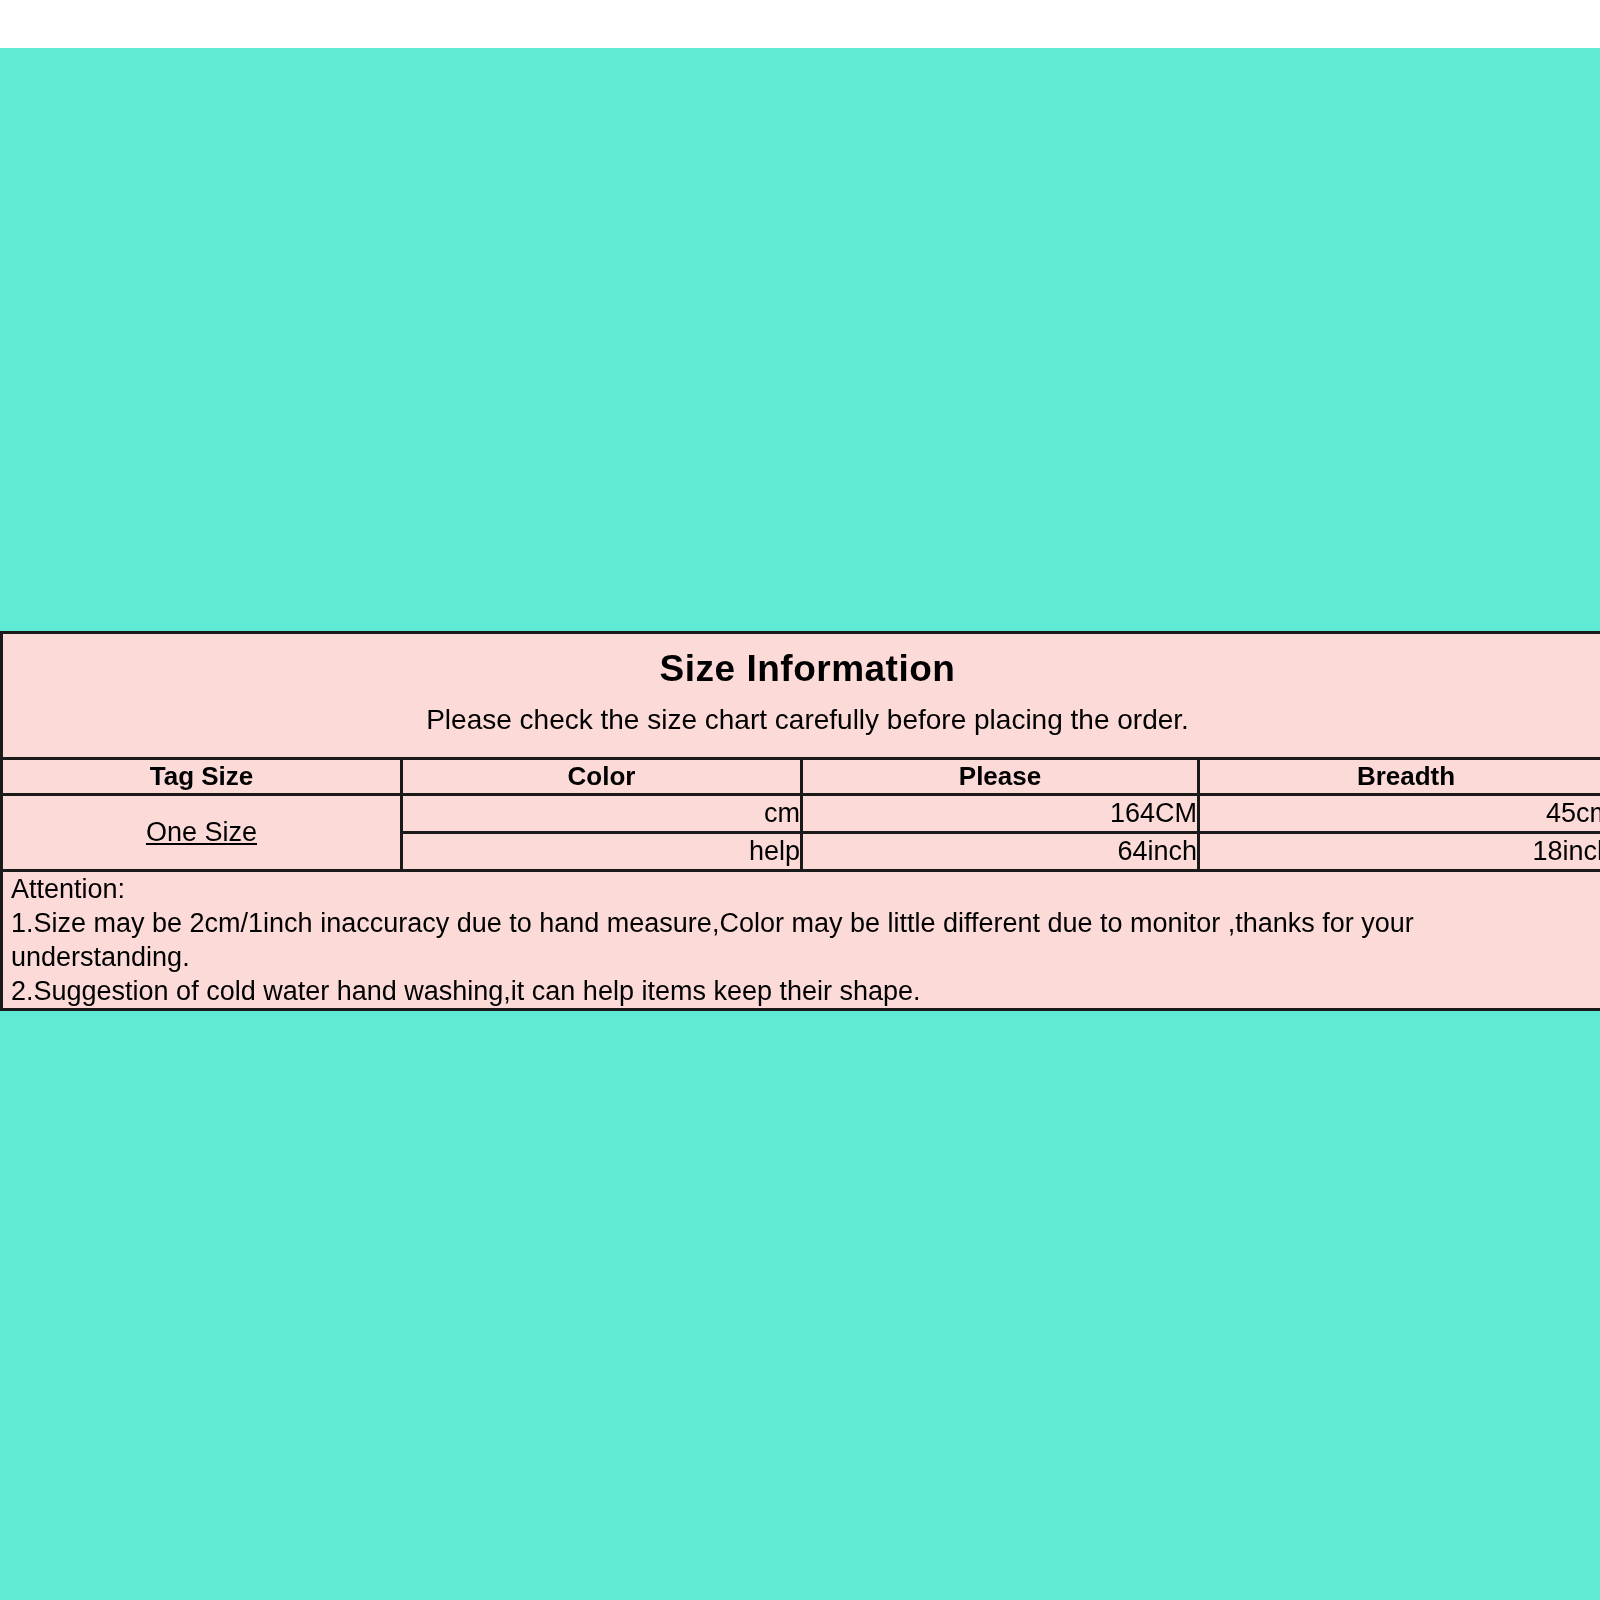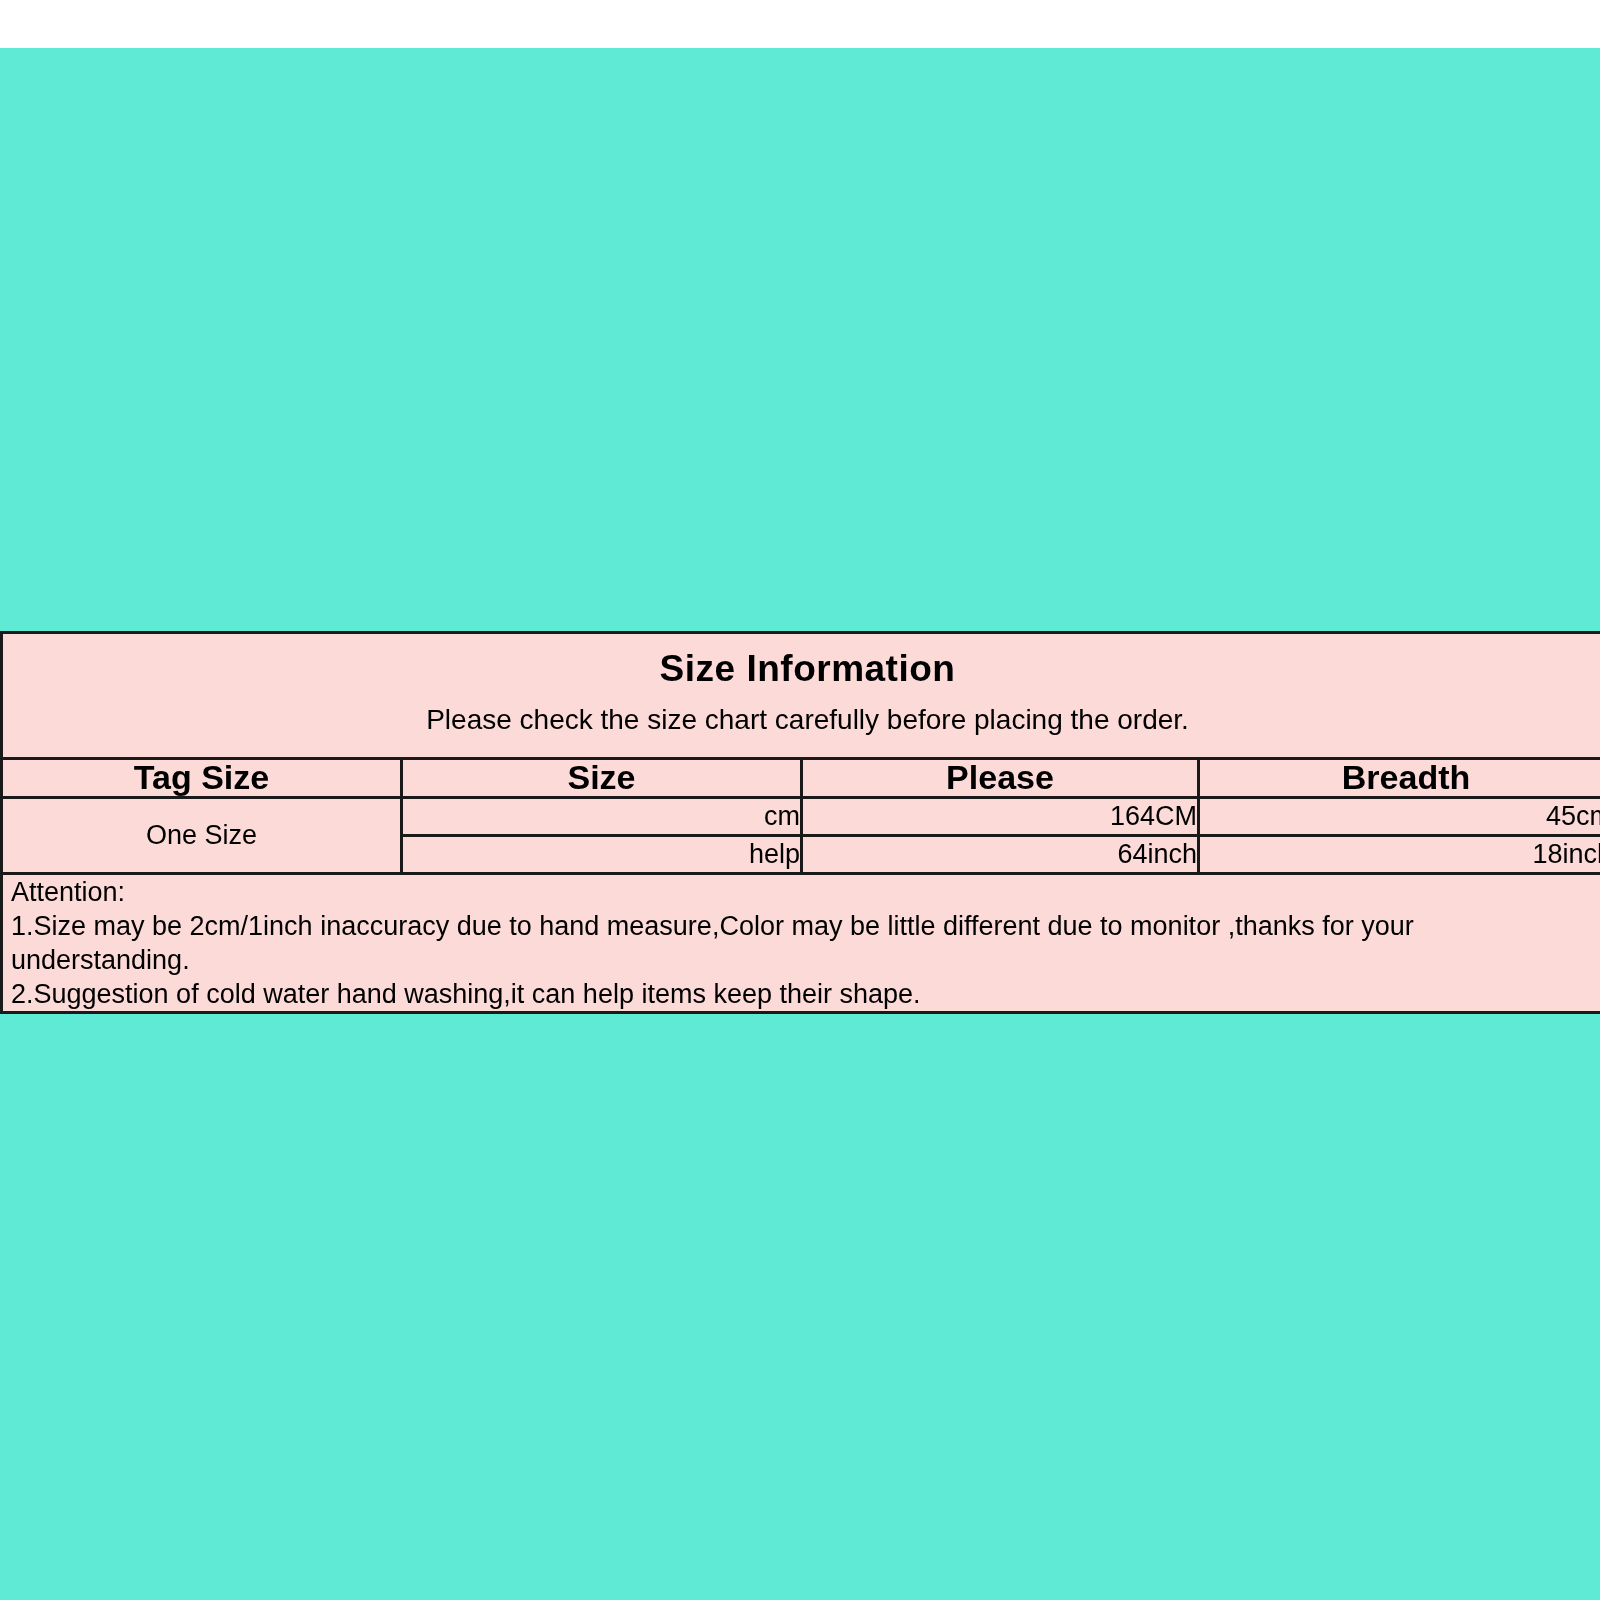--- a/index.html
+++ b/index.html
@@ -54,39 +54,40 @@
     letter-spacing: 0.5px;
   }
   .chart-subtitle {
     margin-top: 8px;
     font-size: 28px;
     line-height: 40px;
   }
   
   tr.header-row th {
     height: 33px;
-    font-size: 34px;
+    font-size: 26px;
     font-weight: bold;
     text-align: center;
     vertical-align: middle;
     line-height: 1.05;
   }
   
   td.data-cell {
     height: 35px;
     font-size: 27px;
     font-weight: normal;
     text-align: right;
     vertical-align: middle;
     line-height: 1.05;
   }
   td.tagsize-cell {
     font-size: 27px;
     text-align: center;
     vertical-align: middle;
+    text-decoration: underline;
   }
   
   td.attention-cell {
     height: 133px;
     vertical-align: top;
     text-align: left;
   }
   .attention-line {
     font-size: 27px;
     line-height: 34px;
@@ -110,21 +111,21 @@
       <tbody>
           <tr>
         <td class="caption-cell" colspan="4">
           <div class="chart-title">Size Information</div>
           <div class="chart-subtitle">Please check the size chart carefully before placing the order.</div>
         </td>
       </tr>
 
       <tr class="header-row">
         <th>Tag Size</th>
-        <th>Size</th>
+        <th>Color</th>
         <th>Please</th>
         <th>Breadth</th>
       </tr>
 
       <tr>
         <td class="tagsize-cell" rowspan="2">One Size</td>
         <td class="data-cell">cm</td>
         <td class="data-cell">164CM</td>
         <td class="data-cell">45cm</td>
       </tr>

